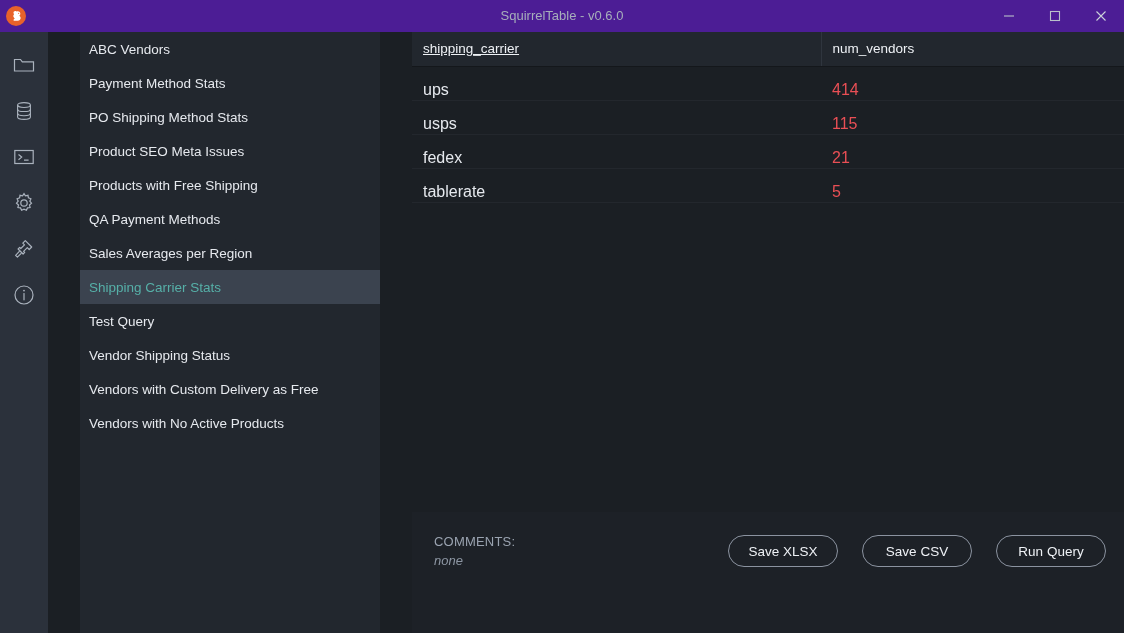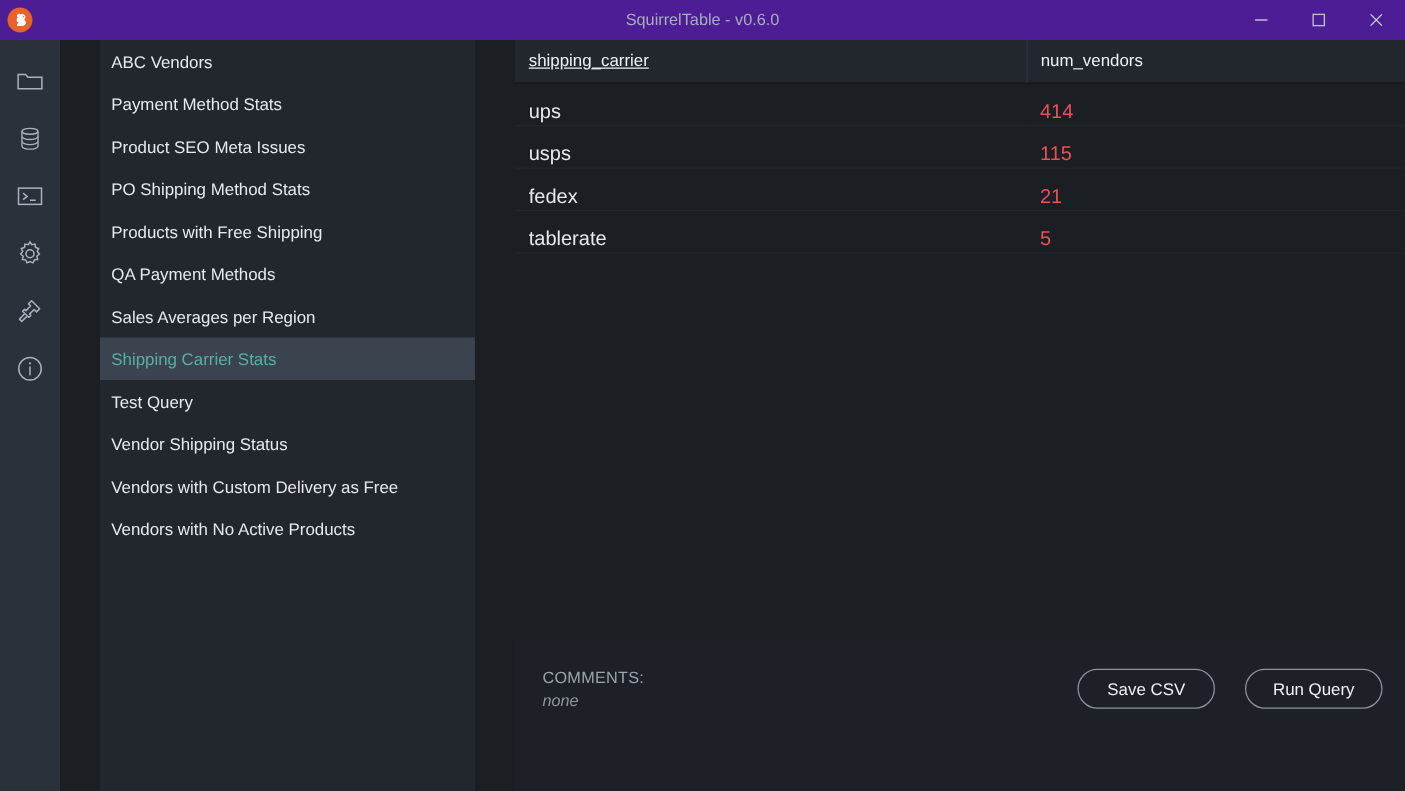--- a/index.html
+++ b/index.html
@@ -239,24 +239,24 @@
     </div>
 
     <div class="sidebar">
       <div class="q-item">
         <span>ABC Vendors</span>
       </div>
       <div class="q-item">
         <span>Payment Method Stats</span>
       </div>
       <div class="q-item">
+        <span>PO Shipping Method Stats</span>
+      </div>
+      <div class="q-item">
         <span>Product SEO Meta Issues</span>
-      </div>
-      <div class="q-item">
-        <span>PO Shipping Method Stats</span>
       </div>
       <div class="q-item">
         <span>Products with Free Shipping</span>
       </div>
       <div class="q-item">
         <span>QA Payment Methods</span>
       </div>
       <div class="q-item">
         <span>Sales Averages per Region</span>
       </div>
@@ -307,20 +307,21 @@
           </tbody>
         </table>
       </div>
 
       <div class="footer">
         <div class="comments">
           <div class="comments-label">COMMENTS:</div>
           <div class="comments-value">none</div>
         </div>
         <div class="actions">
+          <button class="btn">Save XLSX</button>
           <button class="btn">Save CSV</button>
           <button class="btn">Run Query</button>
         </div>
       </div>
 
     </div>
   </div>
 </div>
 
 </body></html>

